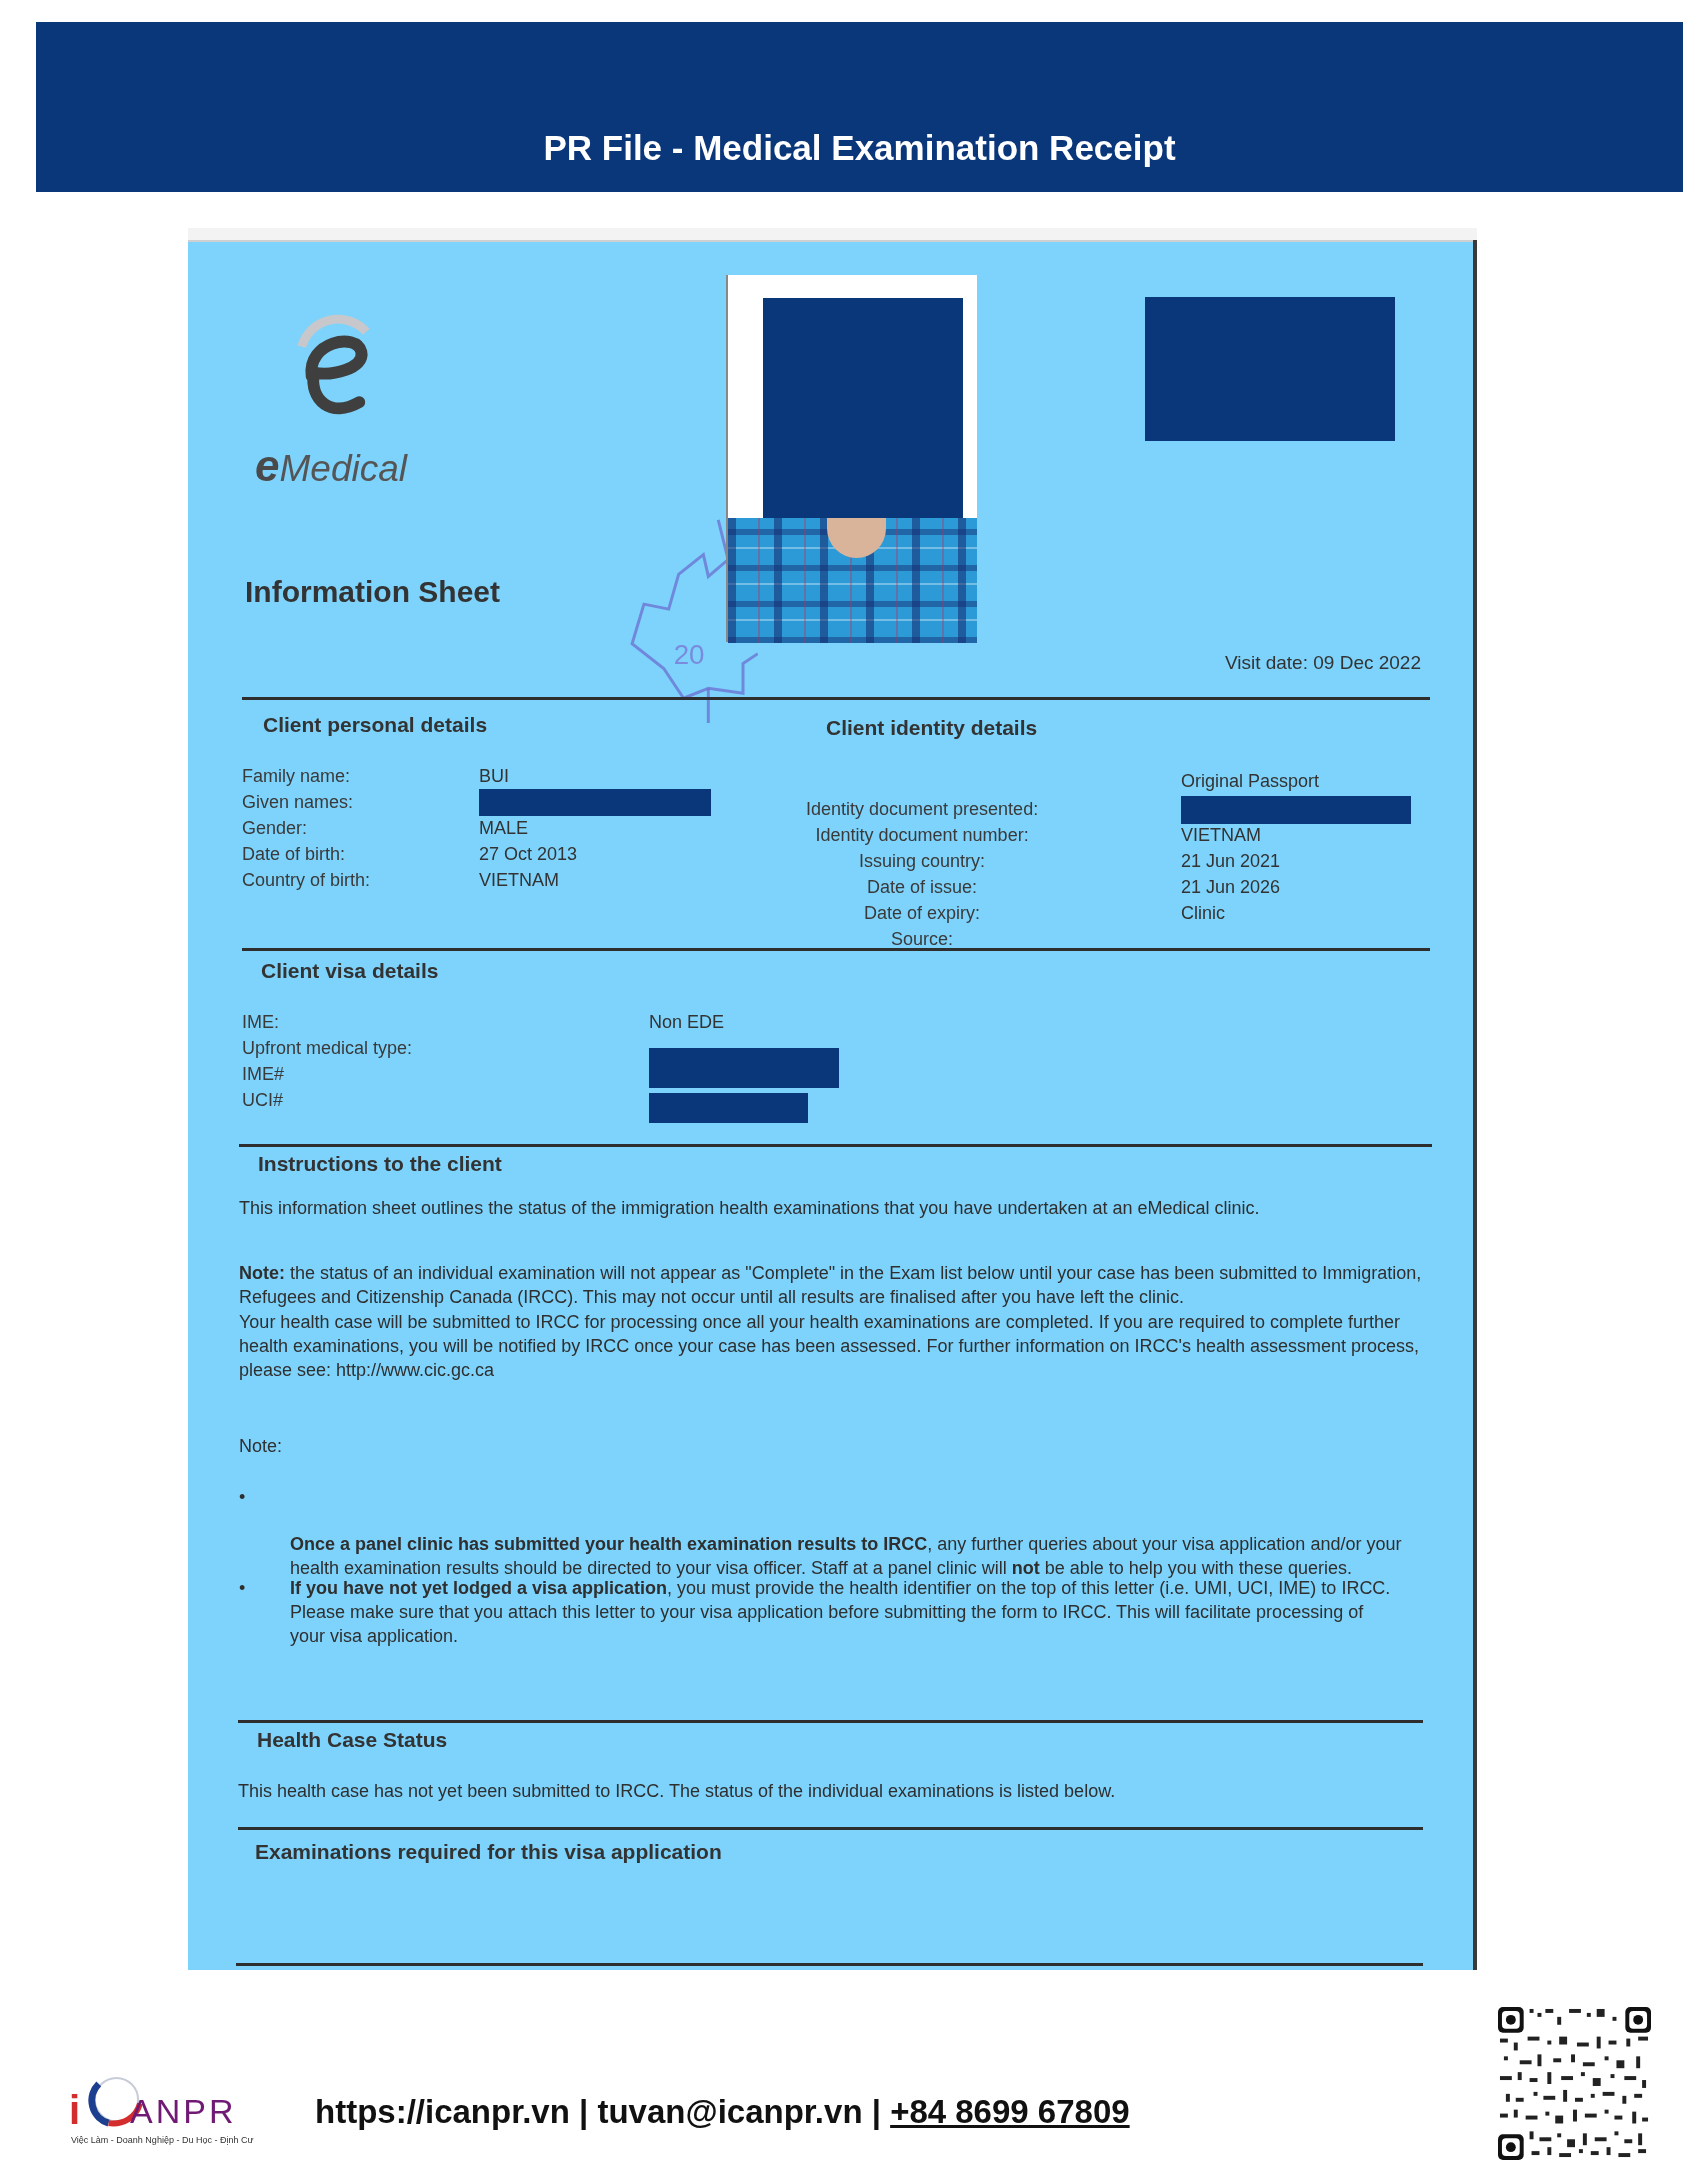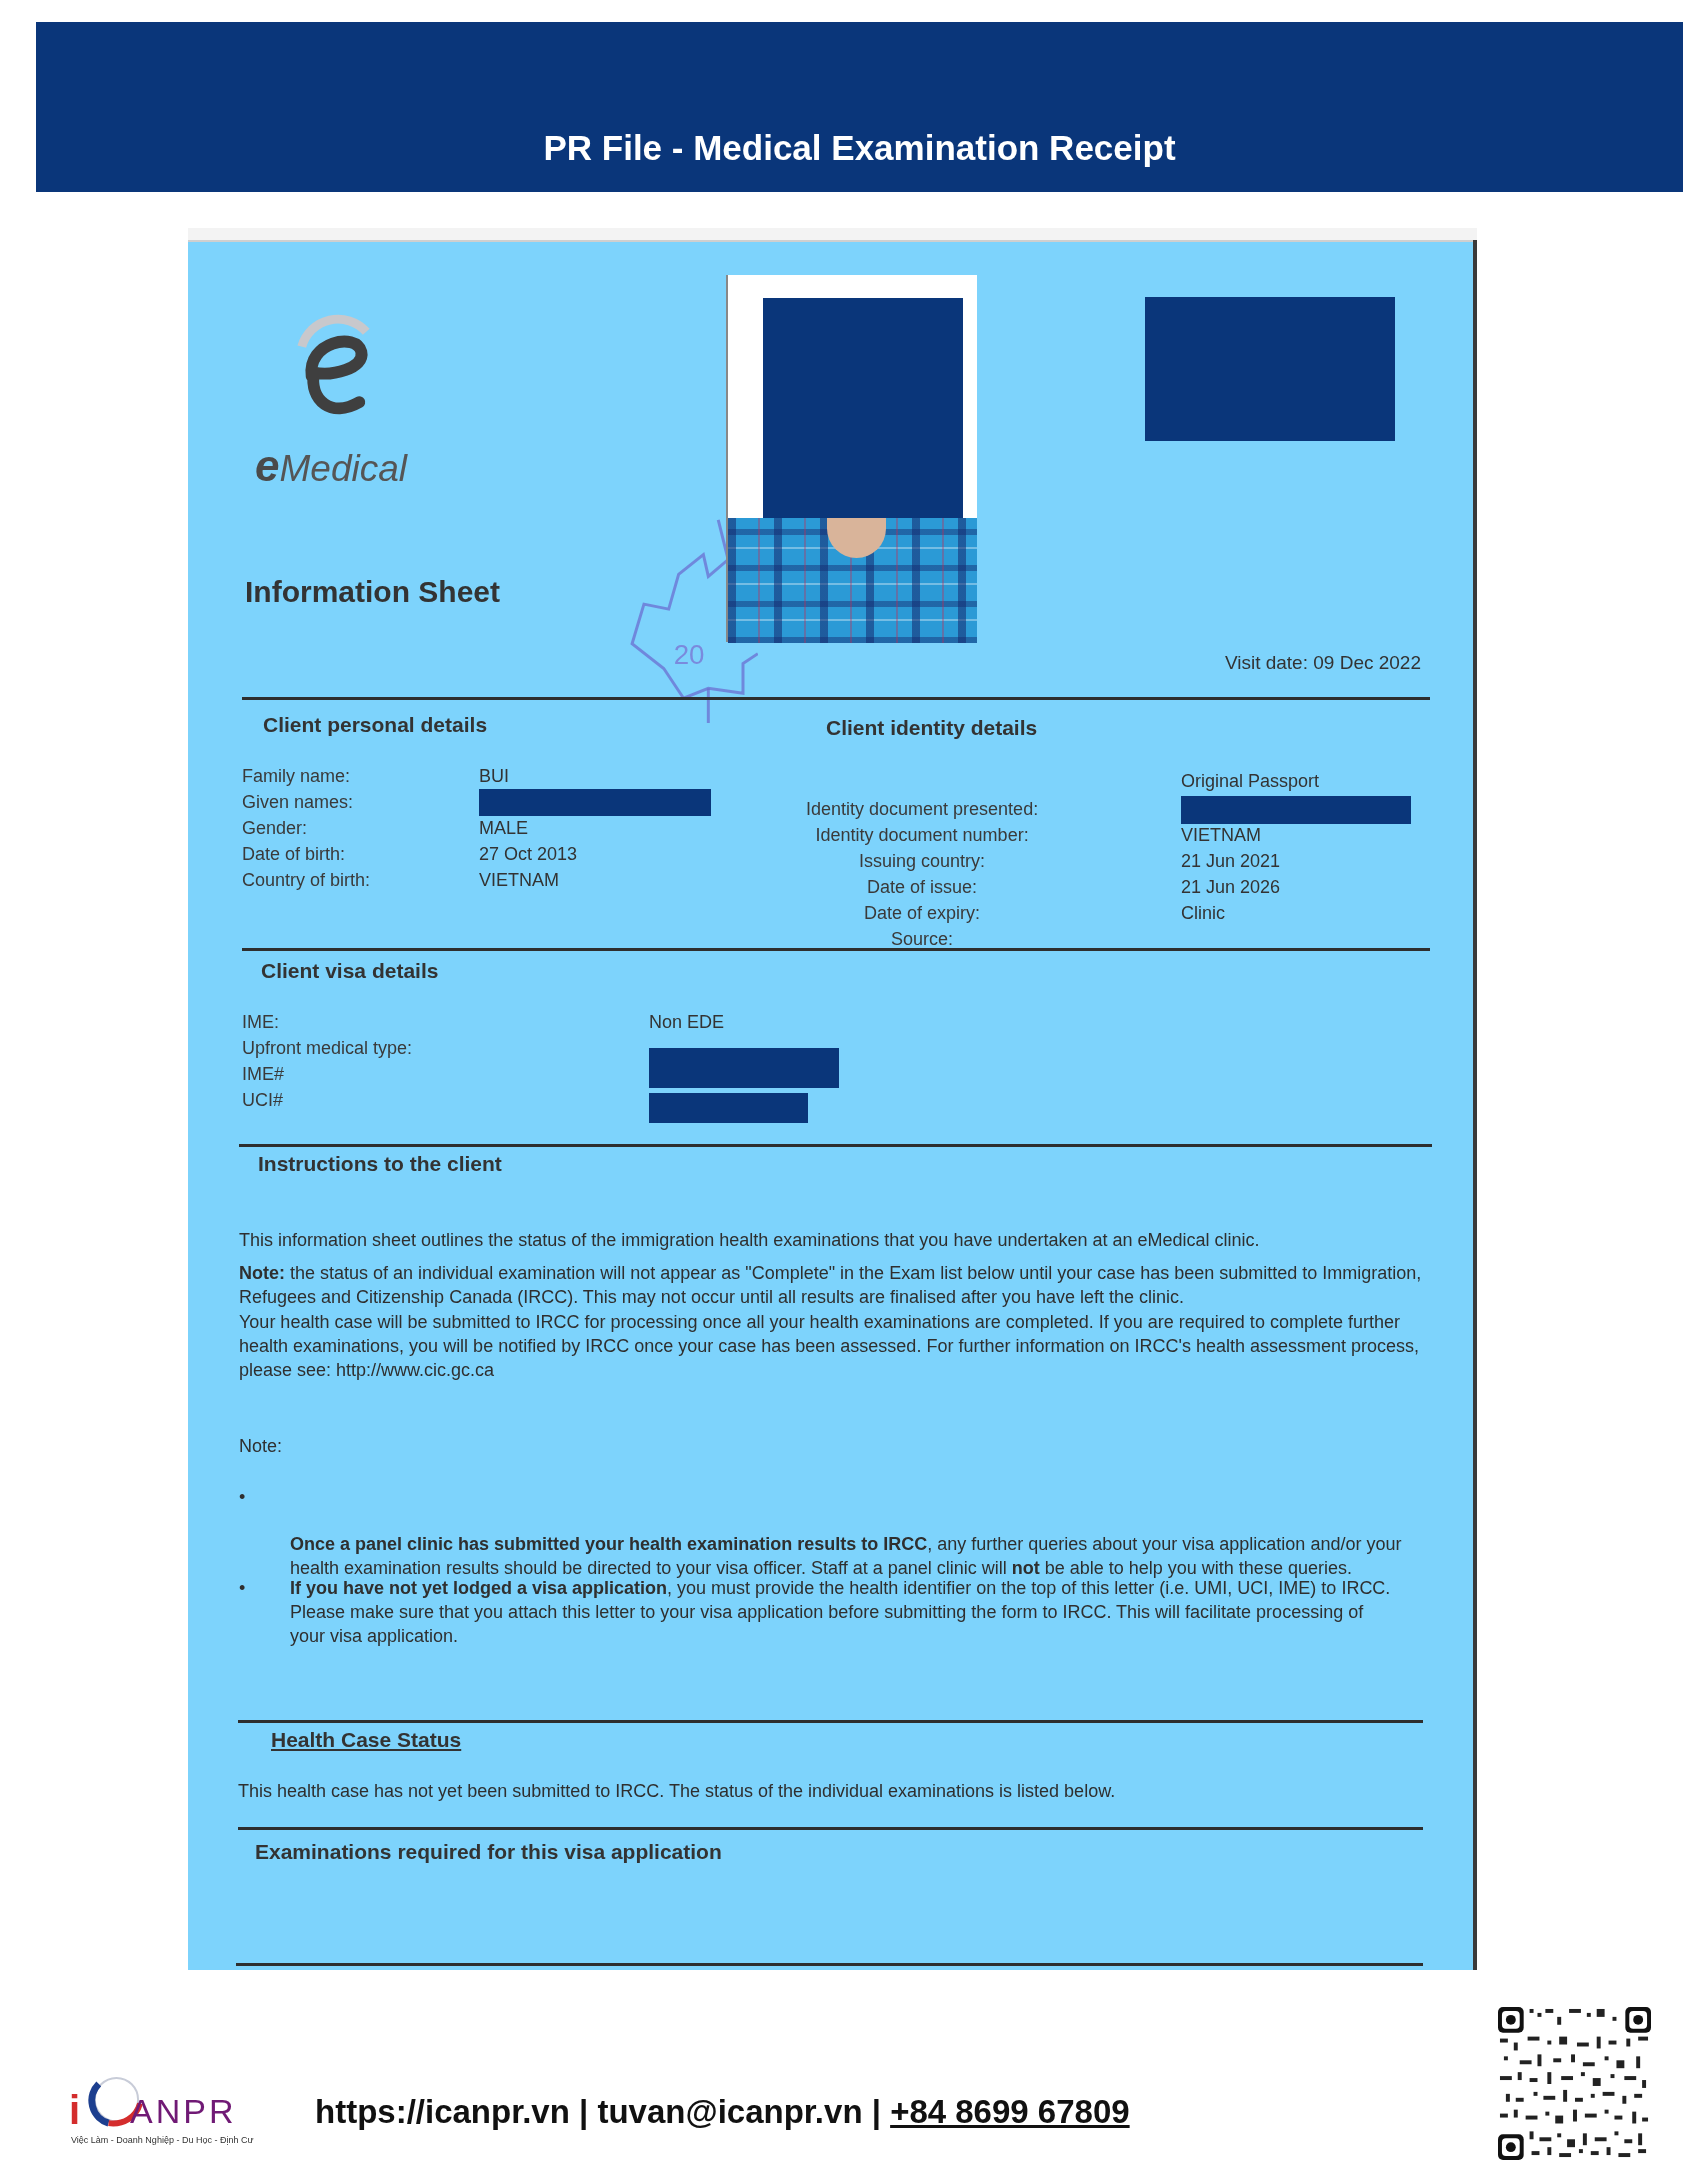--- a/index.html
+++ b/index.html
@@ -133,34 +133,34 @@
   </div>
   <div class="abs" style="left:461px; top:781px;">
     <div class="val">Non EDE</div>
   </div>
   <div class="abs redact" style="left:461px; top:820px; width:190px; height:40px;"></div>
   <div class="abs redact" style="left:461px; top:865px; width:159px; height:30px;"></div>
 
   <div class="abs hrule" style="left:51px; top:916px; width:1193px;"></div>
 
   <div class="abs sec-title" style="left:51px; top:924px;">Instructions to the client</div>
-  <div class="abs para" style="left:51px; top:968px; width:1148px;margin-top:32px;">This information sheet outlines the status of the immigration health examinations that you have undertaken at an eMedical clinic.</div>
+  <div class="abs para" style="left:51px; top:968px; width:1148px;">This information sheet outlines the status of the immigration health examinations that you have undertaken at an eMedical clinic.</div>
   <div class="abs para" style="left:51px; top:1033px; width:1203px;"><b>Note:</b><span> the status of an individual examination will not appear as "Complete" in the Exam list below until your case has been submitted to Immigration, Refugees and Citizenship Canada (IRCC). This may not occur until all results are finalised after you have left the clinic.</span></div>
   <div class="abs para" style="left:51px; top:1082px; width:1188px;">Your health case will be submitted to IRCC for processing once all your health examinations are completed. If you are required to complete further health examinations, you will be notified by IRCC once your case has been assessed. For further information on IRCC's health assessment process, please see: http://www.cic.gc.ca</div>
   <div class="abs para" style="left:51px; top:1206px;">Note:</div>
 
   <div class="abs para" style="left:51px; top:1257px;">•</div>
   <div class="abs para" style="left:102px; top:1304px; width:1129px;"><b>Once a panel clinic has submitted your health examination results to IRCC</b><span>, any further queries about your visa application and/or your health examination results should be directed to your visa officer. Staff at a panel clinic will </span><b>not</b><span> be able to help you with these queries.</span></div>
 
   <div class="abs para" style="left:51px; top:1348px;">•</div>
   <div class="abs para" style="left:102px; top:1348px; width:1109px;"><b>If you have not yet lodged a visa application</b><span>, you must provide the health identifier on the top of this letter (i.e. UMI, UCI, IME) to IRCC. Please make sure that you attach this letter to your visa application before submitting the form to IRCC. This will facilitate processing of your visa application.</span></div>
 
   <div class="abs hrule" style="left:50px; top:1492px; width:1185px;"></div>
 
-  <div class="abs sec-title" style="left:64px; top:1500px;text-decoration:underline;">Health Case Status</div>
+  <div class="abs sec-title" style="left:50px; top:1500px;">Health Case Status</div>
   <div class="abs para" style="left:50px; top:1551px; width:1139px;">This health case has not yet been submitted to IRCC. The status of the individual examinations is listed below.</div>
 
   <div class="abs hrule" style="left:50px; top:1599px; width:1185px;"></div>
 
   <div class="abs sec-title" style="left:48px; top:1612px;">Examinations required for this visa application</div>
 
   <div class="abs hrule" style="left:48px; top:1735px; width:1187px;"></div>
 </div>
 
 <div id="footer-logo" class="abs">

